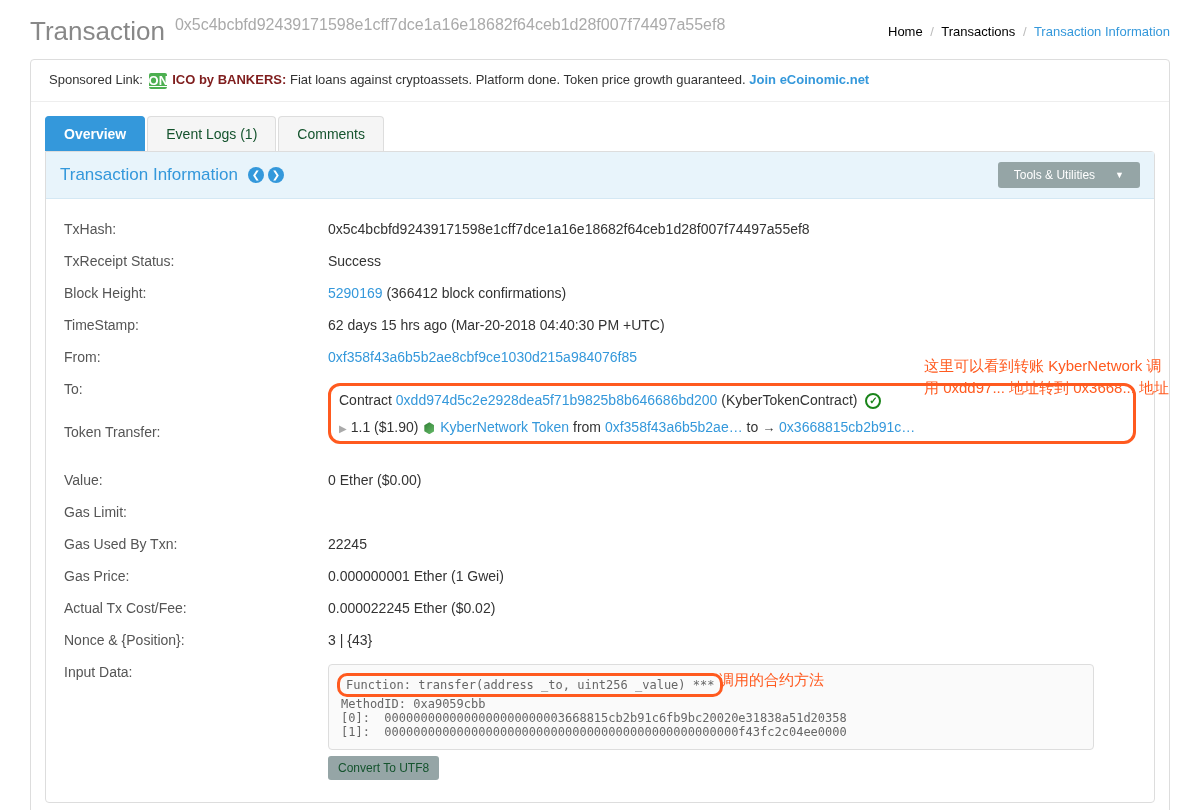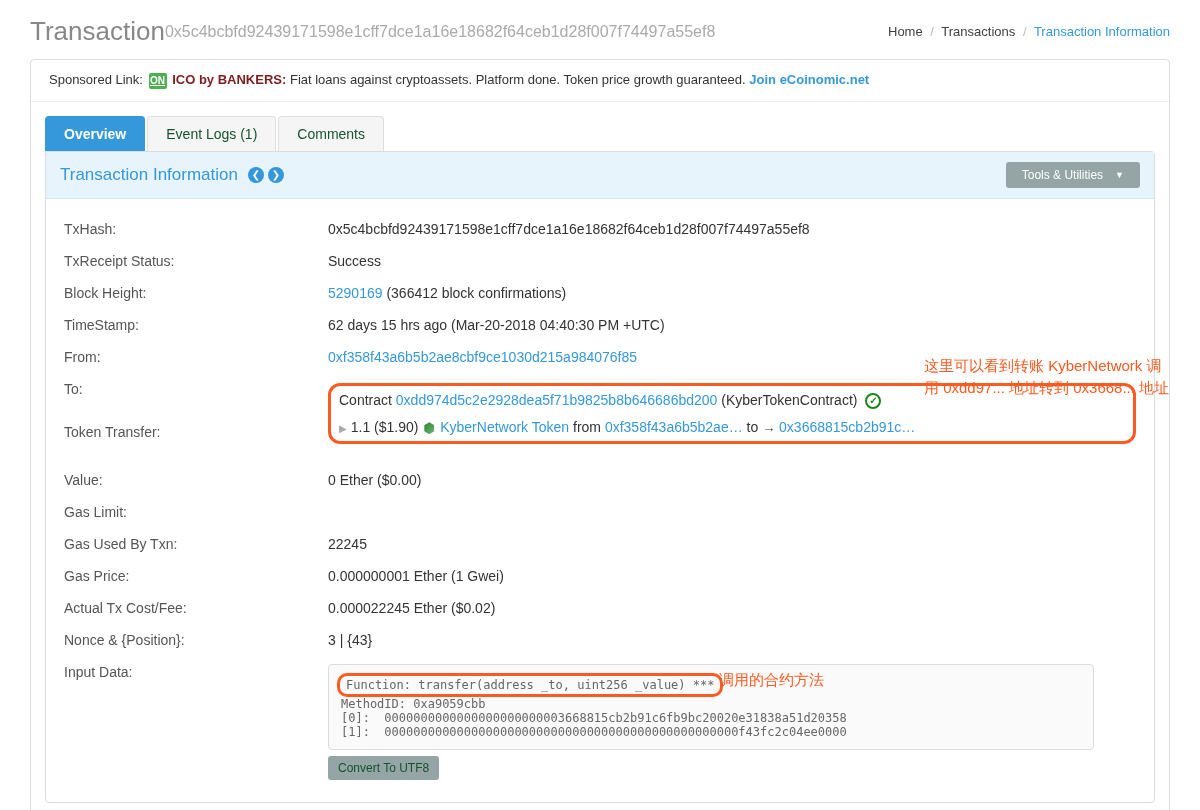--- a/index.html
+++ b/index.html
@@ -1,42 +1,42 @@
 <!DOCTYPE html>
 <html><head>
   <meta charset="utf-8">
   <style>
     * { box-sizing: border-box; margin: 0; padding: 0; }
     body { font-family: -apple-system, BlinkMacSystemFont, "Segoe UI", Helvetica, Arial, sans-serif; background: #fff; color: #333; font-size: 14px; }
     .page { width: 1200px; margin: 0 auto; padding: 10px 30px; }
     .header { display: flex; justify-content: space-between; align-items: center; padding: 6px 0 12px; }
-    .header-left { display: flex; align-items: center; }
+    .header-left { display: flex; align-items: flex-start; gap: 10px; }
     .page-title { font-size: 26px; font-weight: 400; color: #888; }
     .tx-hash-header { font-size: 16px; color: #aaa; font-weight: 300; }
     .breadcrumb { color: #777; font-size: 13px; }
-    .breadcrumb a { color: #404040; text-decoration: none; }
+    .breadcrumb a { color: #000000; text-decoration: none; }
     .breadcrumb .sep { color: #bbb; margin: 0 4px; }
     .breadcrumb .active { color: #3498db; }
     .content-wrap { border: 1px solid #ddd; border-radius: 4px; overflow: hidden; }
     .sponsored { padding: 12px 18px; font-size: 13px; border-bottom: 1px solid #eee; }
     .sponsored .s-label { color: #333; }
-    .sponsored .s-icon { display: inline-block; width: 18px; height: 16px; background: #4caf50; color: #fff; font-size: 10px; text-align: center; line-height: 16px; vertical-align: middle; margin: 0 2px; border-radius: 2px; font-weight: bold; text-decoration: underline; }
+    .sponsored .s-icon { display: inline-block; width: 18px; height: 16px; background: #4caf50; color: #fff; font-size: 13px; text-align: center; line-height: 16px; vertical-align: middle; margin: 0 2px; border-radius: 2px; font-weight: bold; text-decoration: underline; }
     .sponsored strong { color: #7f1d1d; }
     .sponsored .s-text { color: #333; }
     .sponsored .s-link { color: #3498db; font-weight: 600; text-decoration: none; }
     .tabs-area { padding: 14px 14px 0; }
     .tabs { display: flex; }
     .tab { padding: 9px 18px; font-size: 14px; border: 1px solid #ddd; border-bottom: none; background: #f5f5f5; color: #14532d; border-radius: 4px 4px 0 0; margin-right: 2px; cursor: pointer; }
     .tab.active { background: #3498db; color: #fff; border-color: #3498db; font-weight: 600; }
     .panel { border: 1px solid #ddd; border-radius: 0 4px 4px 4px; margin: 0 14px 14px; }
     .panel-header { display: flex; justify-content: space-between; align-items: center; padding: 10px 14px; background: #e8f4fb; border-bottom: 1px solid #d4e8f4; }
     .panel-title { color: #3498db; font-size: 17px; font-weight: 400; display: flex; align-items: center; gap: 10px; }
     .nav-chevs { display: flex; gap: 4px; }
     .nav-chev { width: 16px; height: 16px; border-radius: 50%; background: #3498db; display: inline-flex; align-items: center; justify-content: center; color: #fff; font-size: 10px; cursor: pointer; }
-    .tools-btn { background: #95a5a6; color: #fff; padding: 6px 16px; font-size: 12px; border-radius: 3px; display: flex; align-items: center; gap: 12px; cursor: pointer; }
+    .tools-btn { background: #95a5a6; color: #fff; padding: 6px 16px; font-size: 12px; border-radius: 3px; display: flex; align-items: center; gap: 20px; cursor: pointer; }
     .tools-btn .caret { font-size: 9px; }
     .details { padding: 14px 18px; position: relative; }
     .row { display: flex; padding: 8px 0; font-size: 14px; }
     .row .label { width: 264px; color: #555; flex-shrink: 0; }
     .row .value { flex: 1; color: #333; }
     .link-blue { color: #3498db; text-decoration: none; }
     .success { color: #1a841a; }
     .highlight-box { border: 3px solid #ff5a1f; border-radius: 12px; padding: 6px 8px; margin: 2px 0; }
     .check-icon { display: inline-flex; width: 16px; height: 16px; border: 2px solid #1a841a; border-radius: 50%; align-items: center; justify-content: center; color: #1a841a; font-size: 10px; font-weight: bold; vertical-align: middle; margin-left: 4px; }
     .tri { color: #aaa; margin-right: 4px; font-size: 10px; }

